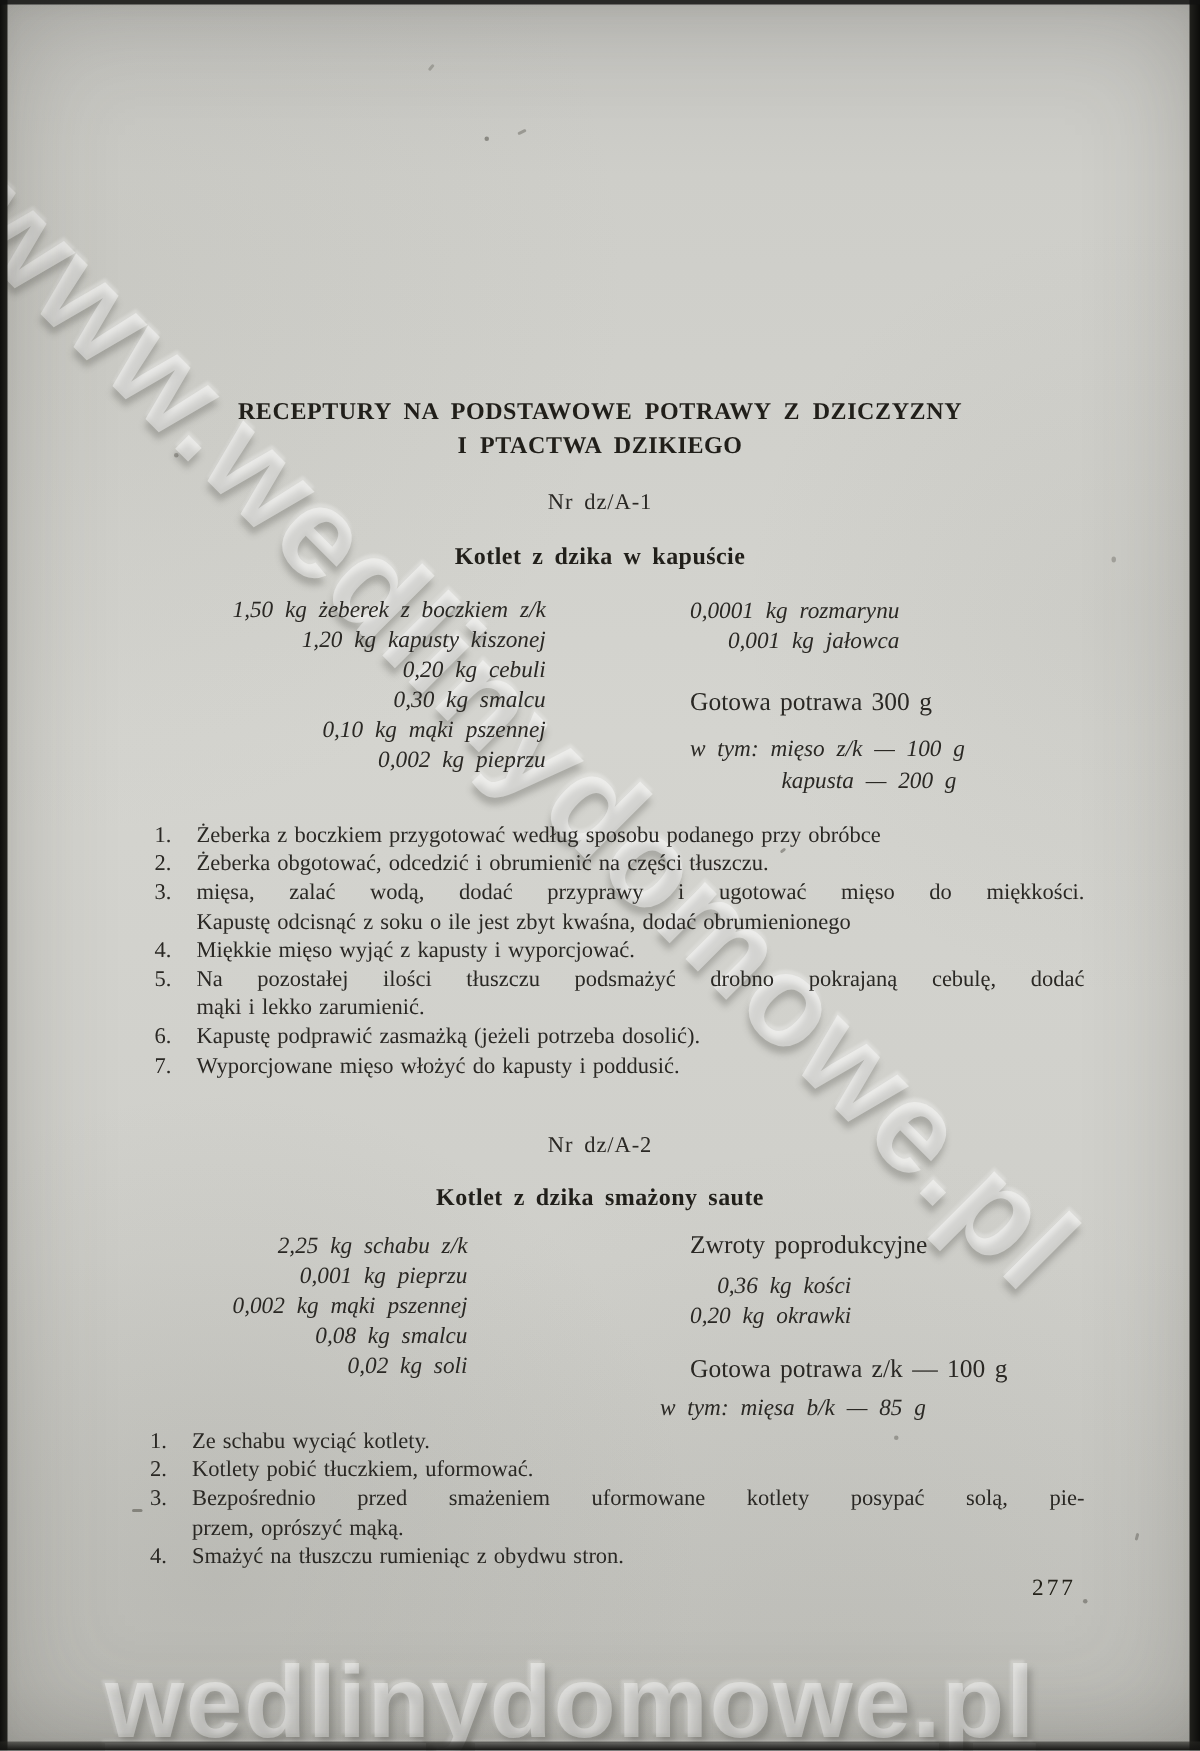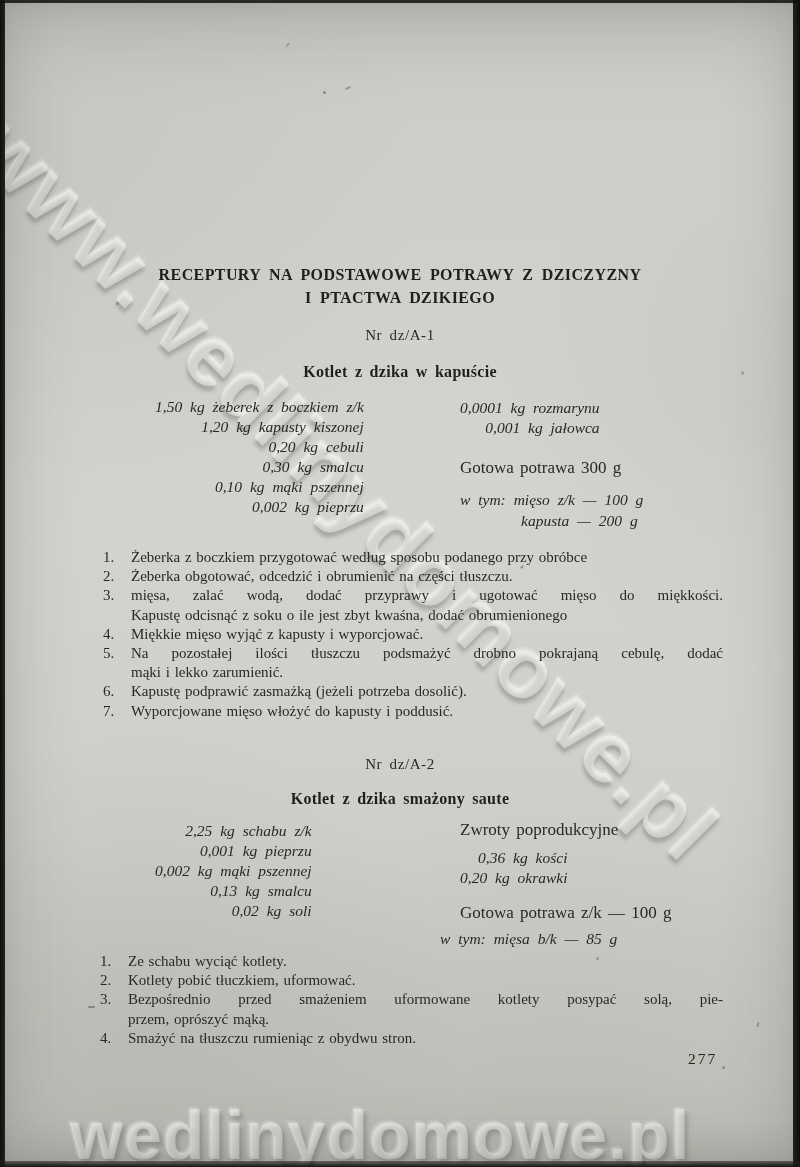--- a/index.html
+++ b/index.html
@@ -126,21 +126,21 @@
     </div>
   </div>
 
   <div class="abs txt center code" style="top:756px;">Nr dz/A-2</div>
   <div class="abs txt center dish" style="top:790px;">Kotlet z dzika smażony saute</div>
 
   <div class="abs txt ing" style="left:155px;top:822px;">
     <div>2,25 kg schabu z/k</div>
     <div>0,001 kg pieprzu</div>
     <div>0,002 kg mąki pszennej</div>
-    <div>0,13 kg smalcu</div>
+    <div>0,08 kg smalcu</div>
     <div>0,02 kg soli</div>
   </div>
 
   <div class="abs txt reg" style="left:460px;top:820px;">Zwroty poprodukcyjne</div>
   <div class="abs txt ing" style="left:460px;top:849px;">
     <div>0,36 kg kości</div>
     <div>0,20 kg okrawki</div>
   </div>
   <div class="abs txt reg" style="left:460px;top:903px;">Gotowa potrawa z/k — 100 g</div>
   <div class="abs txt ing" style="left:440px;top:930px;">w tym: mięsa b/k — 85 g</div>

